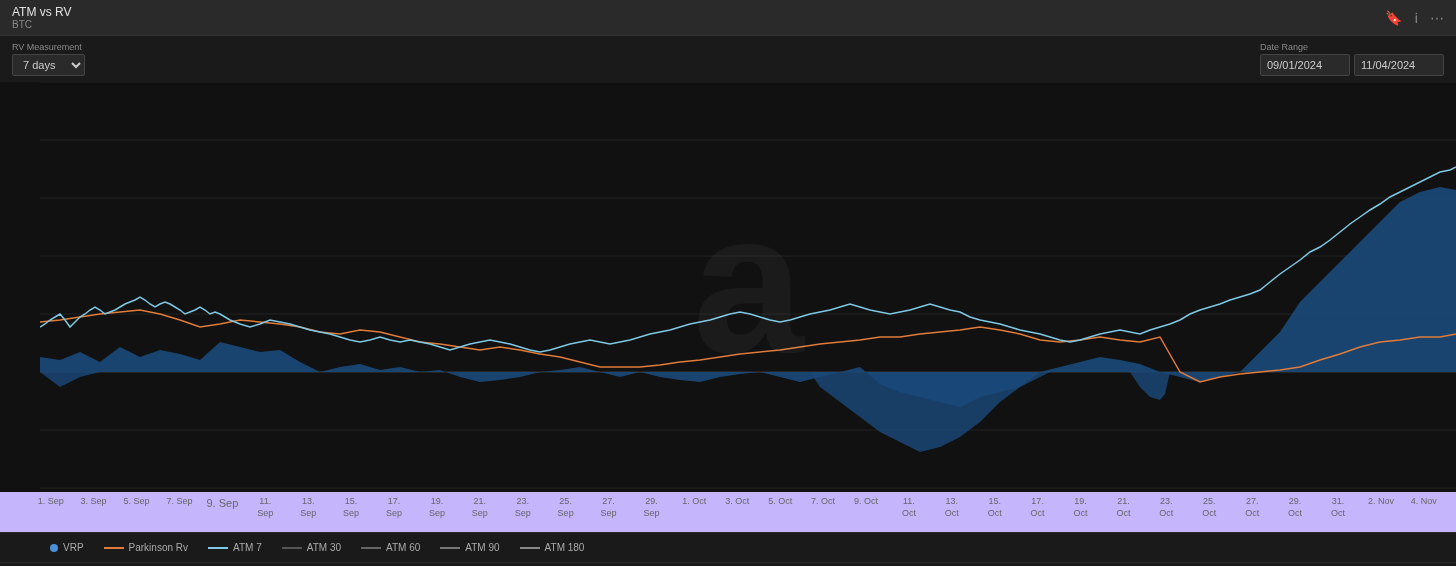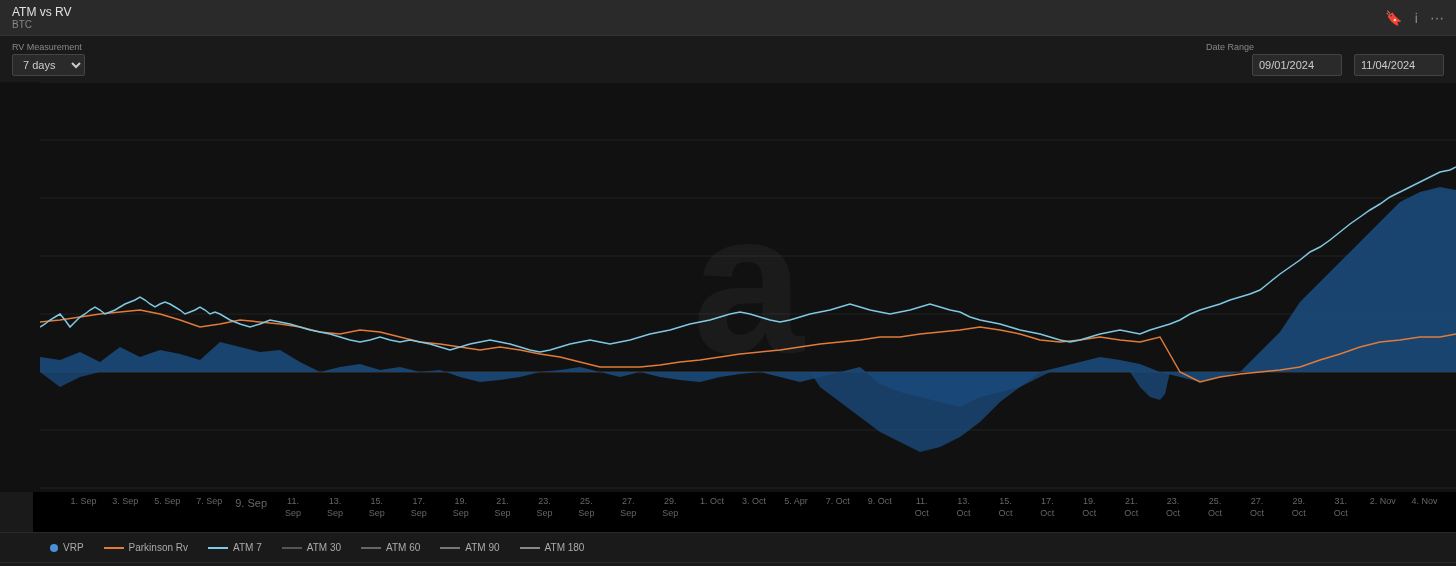--- a/index.html
+++ b/index.html
@@ -159,21 +159,21 @@
   <div class="control-group">
     <span class="control-label">RV Measurement</span>
     <select class="control-input">
       <option>7 days</option>
       <option>14 days</option>
       <option>30 days</option>
     </select>
   </div>
   <div class="control-group">
     <span class="control-label">Date Range</span>
-    <div style="display:flex;gap:12px;margin-left:46px;">
+    <div style="display:flex;gap:4px;">
       <input type="text" class="control-input" style="width: 90px;" value="09/01/2024">
       <input type="text" class="control-input" style="width: 90px;" value="11/04/2024">
     </div>
   </div>
 </div>
 
 <div class="chart-area">
 
 
   <div class="chart-svg-container">
@@ -217,21 +217,21 @@
 
       <polyline points="
         0,245 5,242 10,238 15,235 20,232 25,238 30,245 35,240 40,235 45,232 50,228 55,225 60,228 65,232 70,230 75,228 80,225 85,222 90,220 95,218 100,215 105,218 110,222 115,225 120,222 125,220 130,222 135,225 140,228 145,232 150,230 155,228 160,225 165,228 170,232 175,230 180,232 185,235 190,238 195,240 200,242 210,245 220,242 230,238 240,240 250,242 260,245 270,248 280,250 290,252 300,255 310,258 320,260 330,258 340,255 350,258 360,260 370,258 380,260 390,262 400,265 410,268 420,265 430,262 440,260 450,258 460,260 470,262 480,265 490,268 500,270 510,268 520,265 530,262 540,260 550,258 560,260 570,262 580,260 590,258 600,255 610,252 620,250 630,248 640,245 650,242 660,240 670,238 680,235 690,232 700,230 710,232 720,235 730,238 740,240 750,238 760,235 770,232 780,230 790,228 800,225 810,222 820,225 830,228 840,230 850,232 860,230 870,228 880,225 890,222 900,225 910,228 920,230 930,235 940,238 950,240 960,242 970,245 980,248 990,250 1000,252 1010,255 1020,258 1030,260 1040,258 1050,255 1060,252 1070,250 1080,248 1090,250 1100,252 1110,248 1120,245 1130,242 1140,238 1150,232 1160,228 1170,225 1180,222 1190,218 1200,215 1210,212 1220,208 1230,200 1240,192 1250,185 1260,178 1270,170 1280,165 1290,158 1300,150 1310,142 1320,135 1330,128 1340,122 1350,115 1360,110 1370,105 1380,100 1390,95 1400,90 1410,88 1416,85
       " fill="none" stroke="#7ec8e3" stroke-width="1.5"></polyline>
 
       <text x="708" y="270" text-anchor="middle" fill="#ffffff" opacity="0.04" font-size="200" font-weight="bold">a</text>
     </svg>
   </div>
 </div>
 
-<div style="height:40px;background:#000000;position:relative;padding-left:40px;overflow:hidden;margin-left:33px;">
+<div style="height:40px;background:#c4b5fd;position:relative;padding-left:40px;overflow:hidden;">
   <div style="position:relative;width:100%;height:100%;">
 
   <span style="position: absolute; left: 0.757576%; color: rgb(102, 102, 102); font-size: 9px; transform: translateX(-50%); top: 4px; white-space: pre; text-align: center; line-height: 1.3;">1. Sep</span>
       <span style="position: absolute; left: 3.78788%; color: rgb(102, 102, 102); font-size: 9px; transform: translateX(-50%); top: 4px; white-space: pre; text-align: center; line-height: 1.3;">3. Sep</span>
       <span style="position: absolute; left: 6.81818%; color: rgb(102, 102, 102); font-size: 9px; transform: translateX(-50%); top: 4px; white-space: pre; text-align: center; line-height: 1.3;">5. Sep</span>
       <span style="position: absolute; left: 9.84848%; color: rgb(102, 102, 102); font-size: 9px; transform: translateX(-50%); top: 4px; white-space: pre; text-align: center; line-height: 1.3;">7. Sep</span>
       <span style="position: absolute; left: 12.8788%; color: rgb(102, 102, 102); font-size: 11px; transform: translateX(-50%); top: 4px; white-space: pre; text-align: center; line-height: 1.3;">9. Sep</span>
       <span style="position: absolute; left: 15.9091%; color: rgb(102, 102, 102); font-size: 9px; transform: translateX(-50%); top: 4px; white-space: pre; text-align: center; line-height: 1.3;">11.
 Sep</span>
       <span style="position: absolute; left: 18.9394%; color: rgb(102, 102, 102); font-size: 9px; transform: translateX(-50%); top: 4px; white-space: pre; text-align: center; line-height: 1.3;">13.
@@ -247,21 +247,21 @@
       <span style="position: absolute; left: 34.0909%; color: rgb(102, 102, 102); font-size: 9px; transform: translateX(-50%); top: 4px; white-space: pre; text-align: center; line-height: 1.3;">23.
 Sep</span>
       <span style="position: absolute; left: 37.1212%; color: rgb(102, 102, 102); font-size: 9px; transform: translateX(-50%); top: 4px; white-space: pre; text-align: center; line-height: 1.3;">25.
 Sep</span>
       <span style="position: absolute; left: 40.1515%; color: rgb(102, 102, 102); font-size: 9px; transform: translateX(-50%); top: 4px; white-space: pre; text-align: center; line-height: 1.3;">27.
 Sep</span>
       <span style="position: absolute; left: 43.1818%; color: rgb(102, 102, 102); font-size: 9px; transform: translateX(-50%); top: 4px; white-space: pre; text-align: center; line-height: 1.3;">29.
 Sep</span>
       <span style="position: absolute; left: 46.2121%; color: rgb(102, 102, 102); font-size: 9px; transform: translateX(-50%); top: 4px; white-space: pre; text-align: center; line-height: 1.3;">1. Oct</span>
       <span style="position: absolute; left: 49.2424%; color: rgb(102, 102, 102); font-size: 9px; transform: translateX(-50%); top: 4px; white-space: pre; text-align: center; line-height: 1.3;">3. Oct</span>
-      <span style="position: absolute; left: 52.2727%; color: rgb(102, 102, 102); font-size: 9px; transform: translateX(-50%); top: 4px; white-space: pre; text-align: center; line-height: 1.3;">5. Apr</span>
+      <span style="position: absolute; left: 52.2727%; color: rgb(102, 102, 102); font-size: 9px; transform: translateX(-50%); top: 4px; white-space: pre; text-align: center; line-height: 1.3;">5. Oct</span>
       <span style="position: absolute; left: 55.303%; color: rgb(102, 102, 102); font-size: 9px; transform: translateX(-50%); top: 4px; white-space: pre; text-align: center; line-height: 1.3;">7. Oct</span>
       <span style="position: absolute; left: 58.3333%; color: rgb(102, 102, 102); font-size: 9px; transform: translateX(-50%); top: 4px; white-space: pre; text-align: center; line-height: 1.3;">9. Oct</span>
       <span style="position: absolute; left: 61.3636%; color: rgb(102, 102, 102); font-size: 9px; transform: translateX(-50%); top: 4px; white-space: pre; text-align: center; line-height: 1.3;">11.
 Oct</span>
       <span style="position: absolute; left: 64.3939%; color: rgb(102, 102, 102); font-size: 9px; transform: translateX(-50%); top: 4px; white-space: pre; text-align: center; line-height: 1.3;">13.
 Oct</span>
       <span style="position: absolute; left: 67.4242%; color: rgb(102, 102, 102); font-size: 9px; transform: translateX(-50%); top: 4px; white-space: pre; text-align: center; line-height: 1.3;">15.
 Oct</span>
       <span style="position: absolute; left: 70.4545%; color: rgb(102, 102, 102); font-size: 9px; transform: translateX(-50%); top: 4px; white-space: pre; text-align: center; line-height: 1.3;">17.
 Oct</span>

